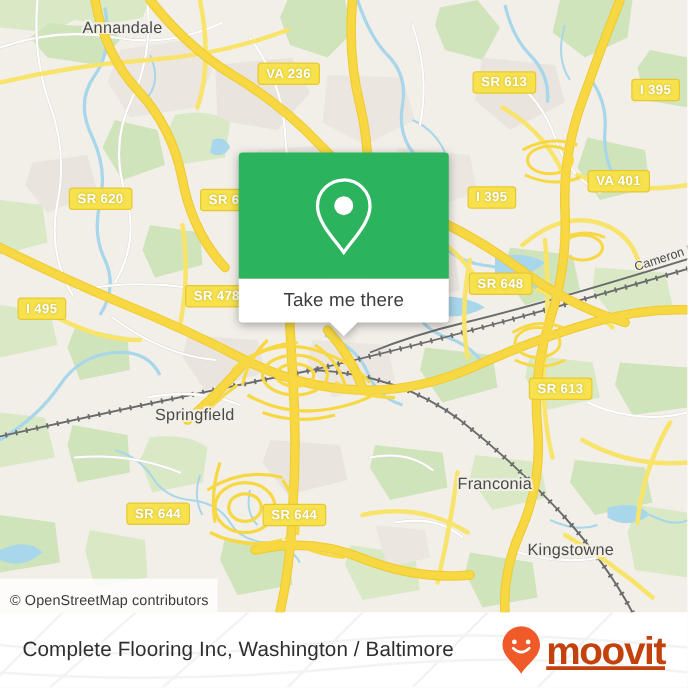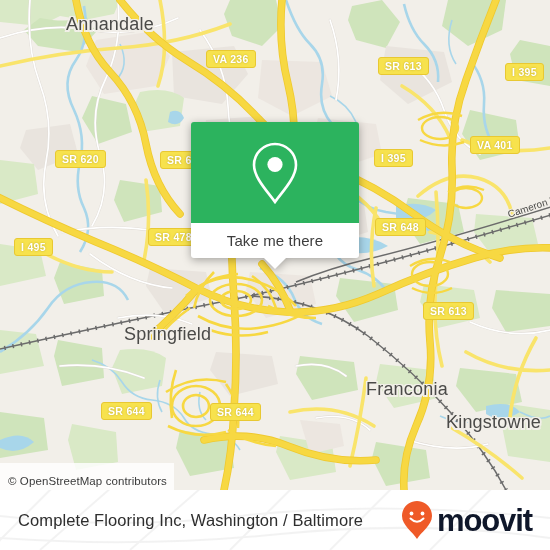--- a/index.html
+++ b/index.html
@@ -22,21 +22,21 @@
     width: 550px; height: 490px;
     background: #f2efe9;
     overflow: hidden;
   }
   #map-svg { position:absolute; left:0; top:0; width:550px; height:490px; }
 
   
   .place-label {
     position: absolute;
     color: #4a4a48;
-    font-size: 18px;
+    font-size: 13px;
     font-weight: 400;
     white-space: nowrap;
     text-shadow:
       -1.5px -1.5px 0 #f2efe9, 1.5px -1.5px 0 #f2efe9,
       -1.5px  1.5px 0 #f2efe9, 1.5px  1.5px 0 #f2efe9,
        0 -1.5px 0 #f2efe9, 0 1.5px 0 #f2efe9,
       -1.5px 0 0 #f2efe9, 1.5px 0 0 #f2efe9;
     letter-spacing: .2px;
     pointer-events: none;
   }
@@ -145,25 +145,26 @@
     border-radius: 24px;
   }
   #footer-title {
     color: #2e2e2e;
     font-size: 16.5px;
     letter-spacing: .1px;
     white-space: nowrap;
   }
   #brand { display: flex; align-items: center; gap: 3px; }
   #brand-word {
-    color: #0f172a;
+    color: #c2410c;
     font-size: 31px;
     font-weight: bold;
     letter-spacing: -1.1px;
     line-height: 31px;
+    text-decoration: underline;
   }
 </style>
 </head>
 <body>
 
 <div id="app">
 
   <div id="map">
 
     <svg id="map-svg" viewBox="0 0 550 490" preserveAspectRatio="none">
@@ -371,21 +372,21 @@
       <g fill="none" stroke="#f7d842" stroke-width="2.4">
         <ellipse cx="430" cy="274" rx="18" ry="12"></ellipse>
         <path d="M410 266 q20 -12 40 -4"></path>
         <path d="M412 288 q20 10 40 0"></path>
       </g>
     </svg>
 
     <div class="place-label" style="left:66px;  top:14px;">Annandale</div>
     <div class="place-label" style="left:124px; top:324px;">Springfield</div>
     <div class="place-label" style="left:366px; top:379px;">Franconia</div>
-    <div class="place-label" style="left:422px; top:412px;margin-left:24px;">Kingstowne</div>
+    <div class="place-label" style="left:422px; top:432px;">Kingstowne</div>
 
     <div class="water-label" style="left:508px; top:209px; transform: rotate(-18deg);">Cameron R</div>
 
     <div class="shield" style="left:206px; top:50px;">VA 236</div>
     <div class="shield" style="left:378px; top:57px;">SR 613</div>
     <div class="shield" style="left:505px; top:63px;">I 395</div>
     <div class="shield" style="left:55px;  top:150px;">SR 620</div>
     <div class="shield" style="left:160px; top:151px;">SR 6</div>
     <div class="shield" style="left:374px; top:149px;">I 395</div>
     <div class="shield" style="left:470px; top:136px;">VA 401</div>

